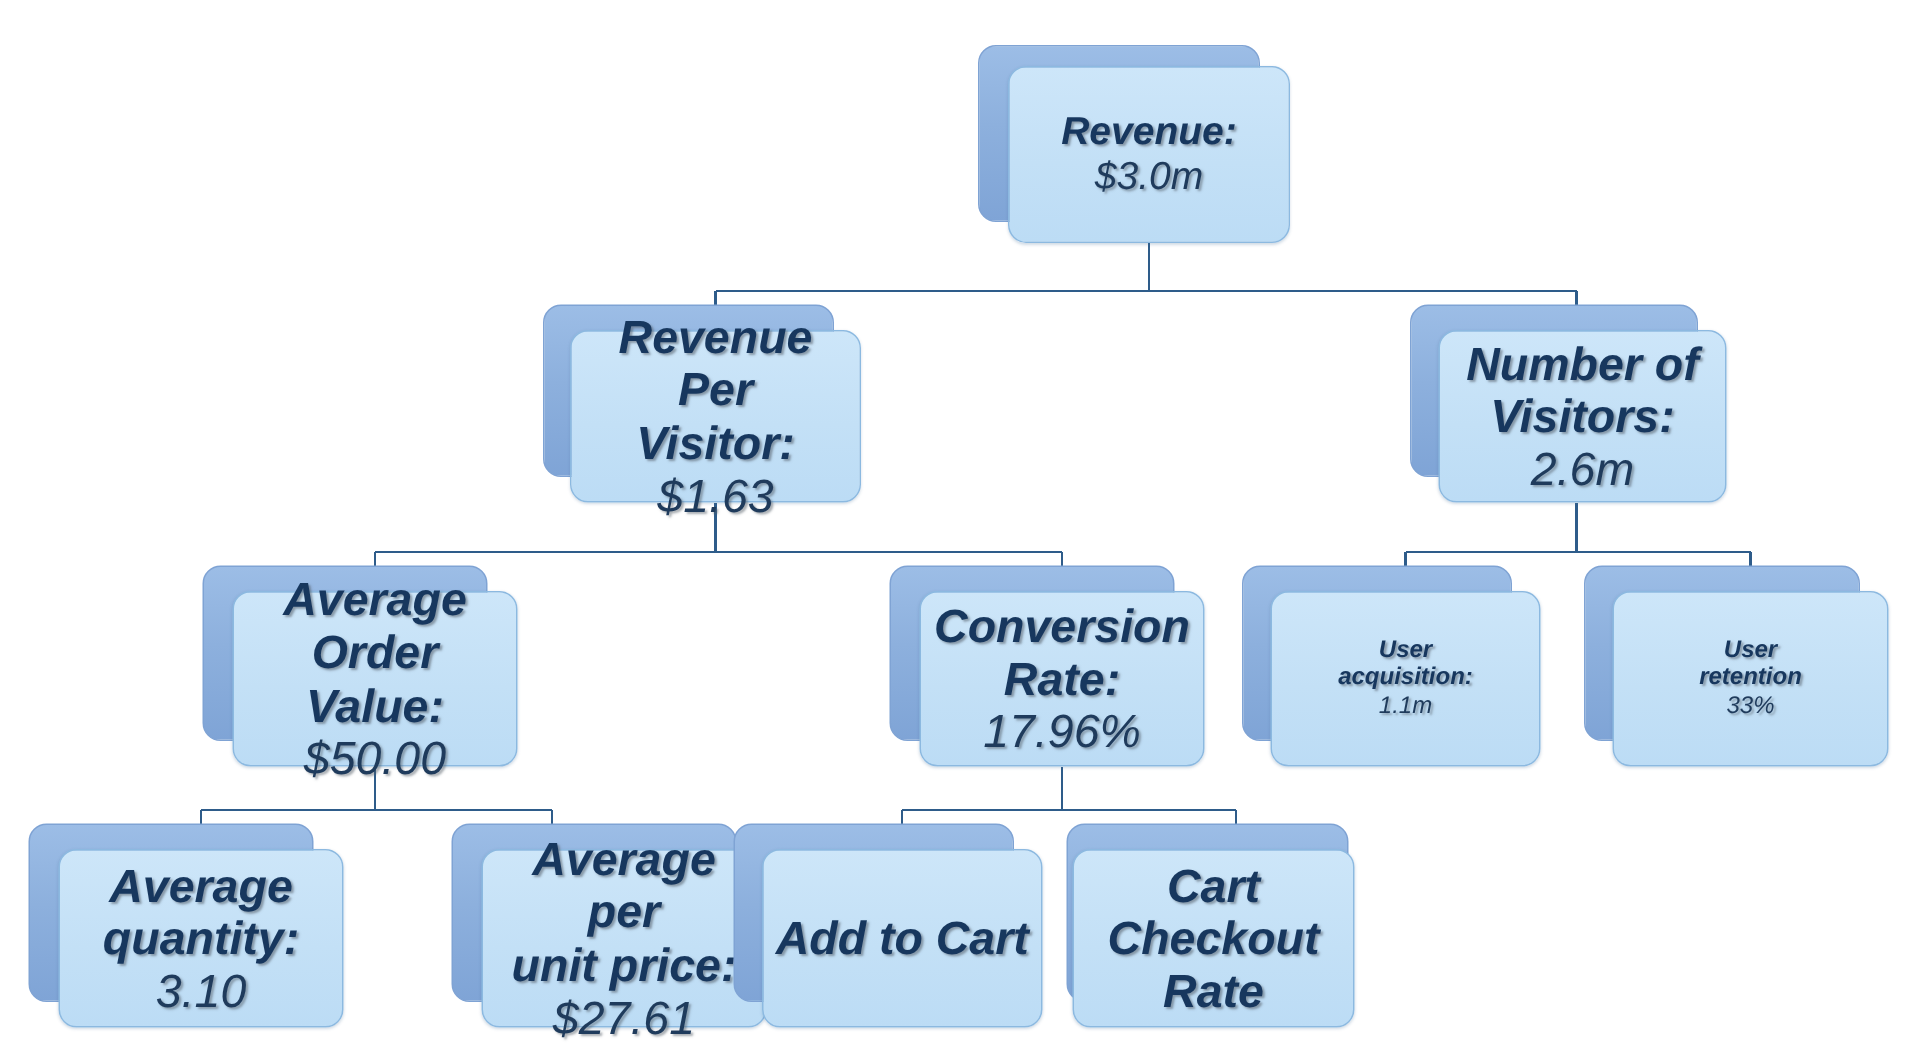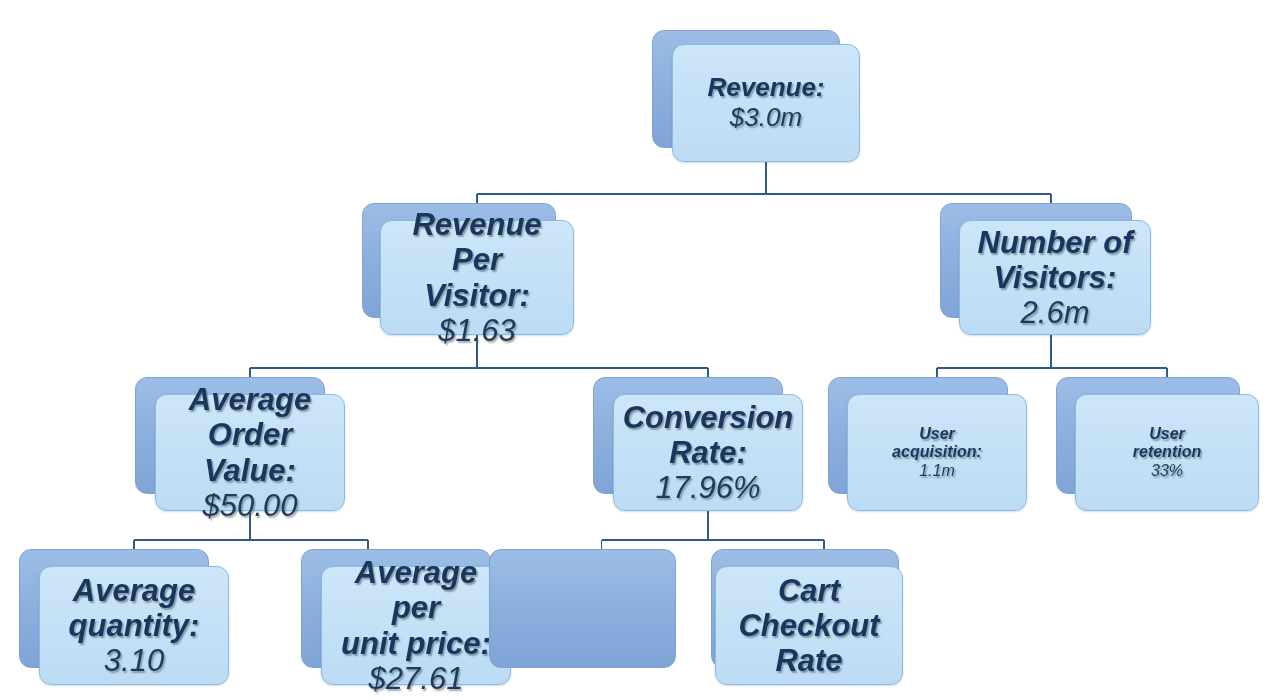--- a/index.html
+++ b/index.html
@@ -182,20 +182,23 @@
       <div class="node size-md" style="left: 253px; top: 549px; width: 210px; height: 136px; margin-left: 48px;">
         <div class="shadow-card" style="left: 0px; top: 0px; width: 190px; height: 119px;"></div>
         <div class="front-card" style="left: 20px; top: 17px; width: 190px; height: 119px;">
           <div class="label">Average per
 unit price:</div>
           <div class="value">$27.61</div>
         </div>
       </div>
       <div class="node size-md" style="left: 489px; top: 549px; width: 206px; height: 136px;">
         <div class="shadow-card" style="left: 0px; top: 0px; width: 187px; height: 119px;"></div>
+        <div class="front-card" style="left: 19px; top: 17px; width: 187px; height: 119px;">
+          <div class="label">Add to Cart</div>
+        </div>
       </div>
       <div class="node size-md" style="left: 711px; top: 549px; width: 207px; height: 136px;">
         <div class="shadow-card" style="left: 0px; top: 0px; width: 188px; height: 119px;"></div>
         <div class="front-card" style="left: 4px; top: 17px; width: 188px; height: 119px;">
           <div class="label">Cart
 Checkout
 Rate</div>
         </div>
       </div>
     </div>

